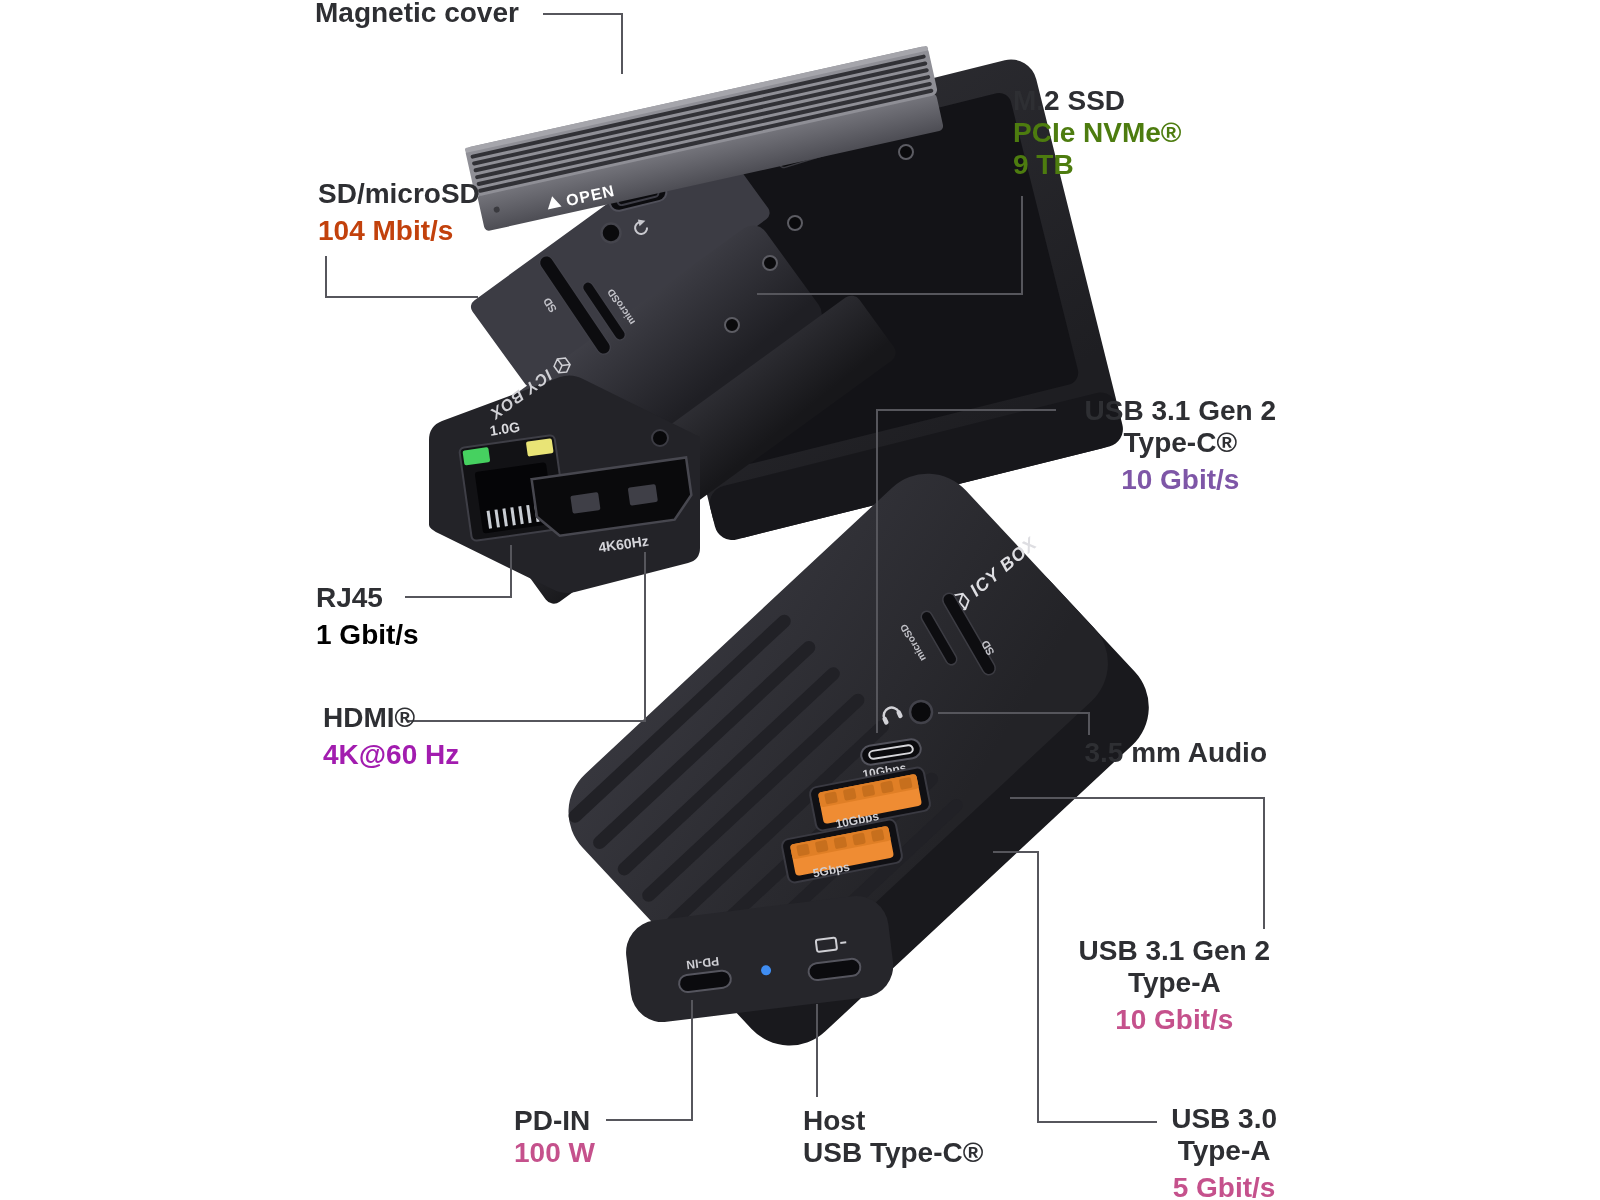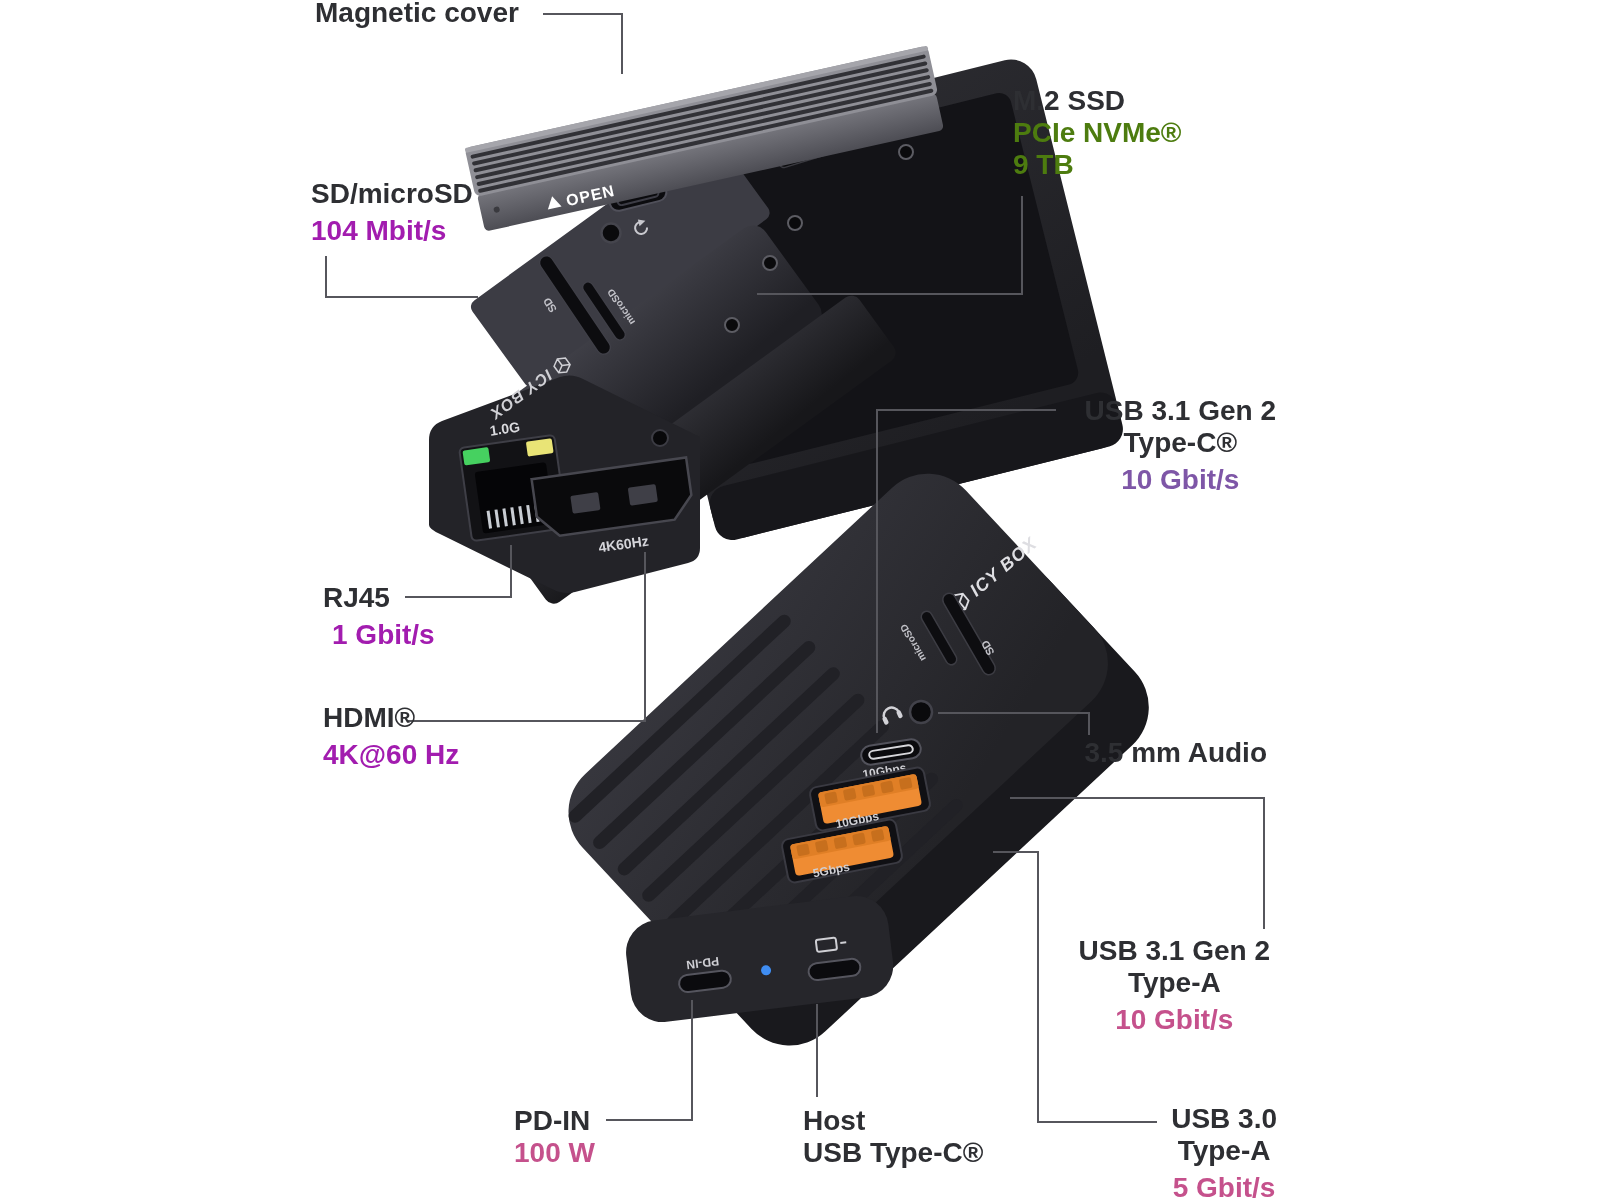--- a/index.html
+++ b/index.html
@@ -5,23 +5,23 @@
   html,body{margin:0;padding:0;background:#ffffff;}
   body{width:1600px;height:1200px;position:relative;overflow:hidden;
        font-family:"Liberation Sans",sans-serif;}
   #scene{position:absolute;left:0;top:0;width:1600px;height:1200px;}
   .callout{position:absolute;font-weight:bold;font-size:28px;line-height:32px;
            color:#2e2f33;white-space:nowrap;}
   .callout span{display:block;}
   .callout.r{text-align:center;}
   .val{margin-top:5px;}
   .c-blue{color:#4d7c0f;}
-  .c-bv{color:#a21caf;}
+  .c-bv{color:#c2410c;}
   .c-purple{color:#7e56a7;}
-  .c-purple2{color:#a21caf;margin-left:9px;}
+  .c-purple2{color:#000000;}
   .c-mag{color:#a21caf;}
   .c-pink{color:#c5518c;}
   svg text{font-family:"Liberation Sans",sans-serif;font-weight:bold;}
 </style>
 </head>
 <body>
 
 <svg id="scene" viewBox="0 0 1600 1200">
   <defs>
     <linearGradient id="gradFront" x1="0" y1="0" x2="0.25" y2="1">
@@ -258,32 +258,32 @@
 <div class="callout" style="left:315px;top:-3px;">
   <span>Magnetic cover</span>
 </div>
 
 <div class="callout" style="left:1013px;top:85px;">
   <span>M.2 SSD</span>
   <span class="c-blue">PCIe NVMe®</span>
   <span class="c-blue">9 TB</span>
 </div>
 
-<div class="callout" style="left:311px;top:178px;">
+<div class="callout" style="left:318px;top:178px;">
   <span>SD/microSD</span>
   <span class="c-bv val">104 Mbit/s</span>
 </div>
 
 <div class="callout r" style="right:324px;top:395px;">
   <span>USB 3.1 Gen 2</span>
   <span>Type-C®</span>
   <span class="c-purple val">10 Gbit/s</span>
 </div>
 
-<div class="callout" style="left:323px;top:582px;">
+<div class="callout" style="left:316px;top:582px;">
   <span>RJ45</span>
   <span class="c-purple2 val">1 Gbit/s</span>
 </div>
 
 <div class="callout" style="left:323px;top:702px;">
   <span>HDMI®</span>
   <span class="c-mag val">4K@60 Hz</span>
 </div>
 
 <div class="callout r" style="right:333px;top:737px;">

